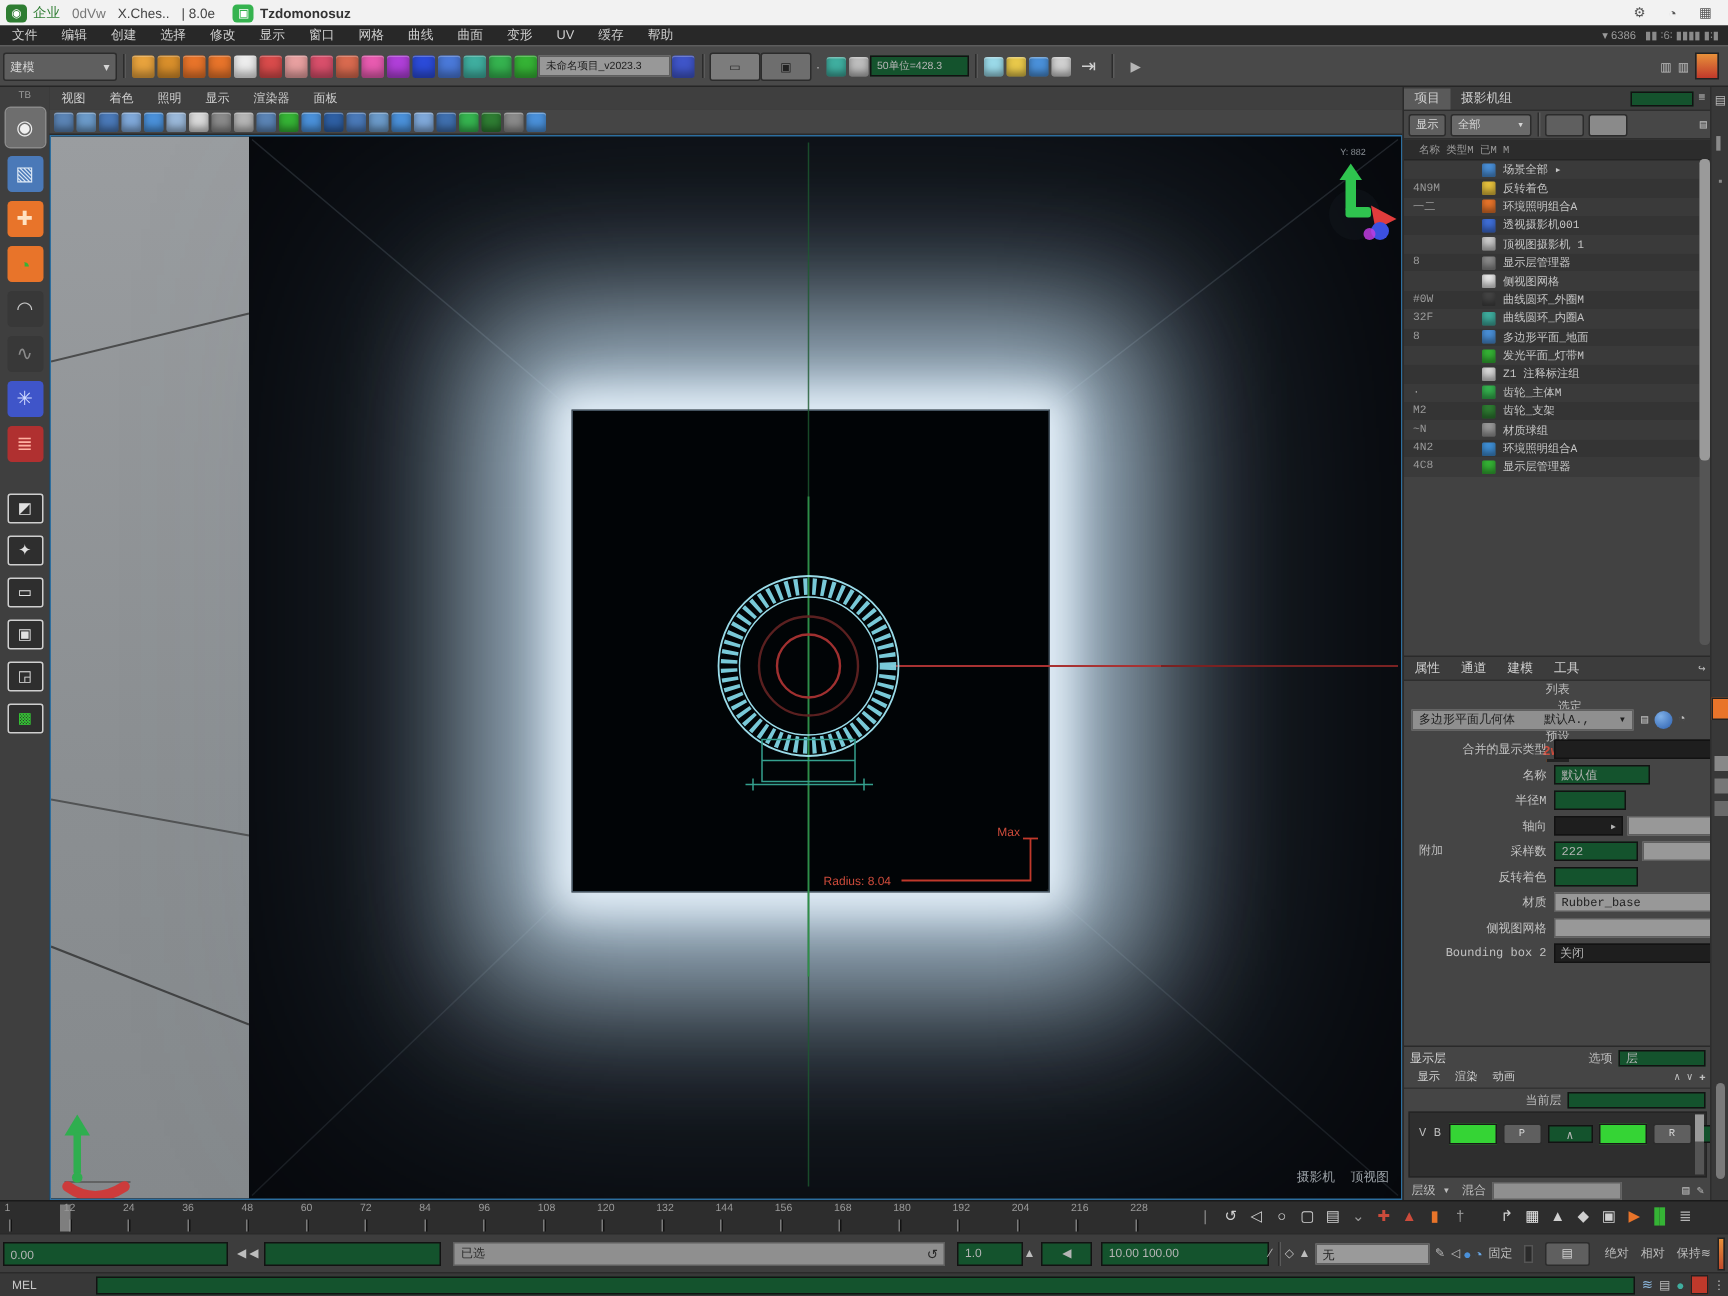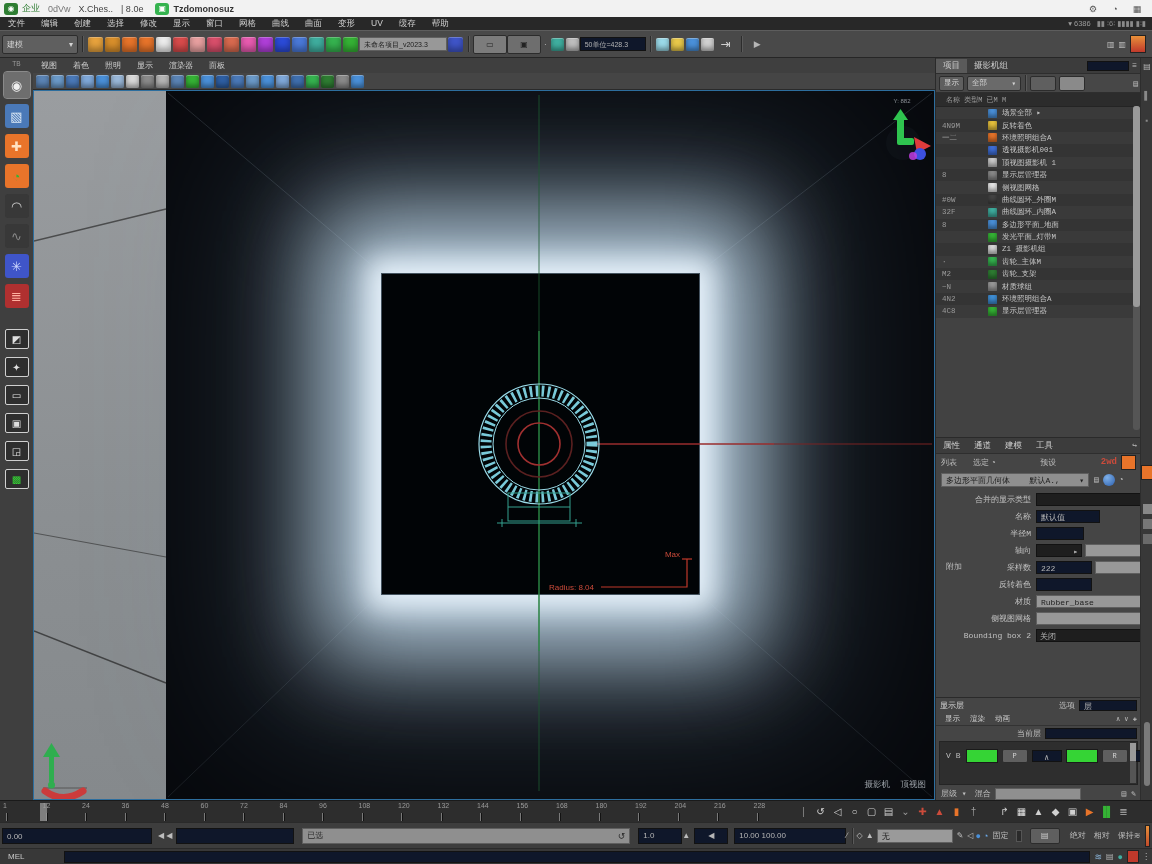--- a/index.html
+++ b/index.html
@@ -11,21 +11,21 @@
   .sep{width:1px;height:16px;background:#2c2c2c;margin:0 4px;flex:none;box-shadow:1px 0 0 #5a5a5a;}
   
   #titlebar{left:0;top:0;width:1152px;height:17px;background:#f2f2f2;color:#333;font-size:9px;}
   #titlebar .t-ic{width:14px;height:12px;border-radius:3px;display:flex;align-items:center;justify-content:center;margin:0 4px;flex:none;}
   #menubar{left:0;top:17px;width:1152px;height:13px;background:#282828;border-bottom:1px solid #1a1a1a;}
   .menu{font-size:8.5px;color:#cfcfcf;padding:0 8px;line-height:13px;flex:none;}
   #statusline{left:0;top:30px;width:1152px;height:28px;background:#494949;border-top:1px solid #5d5d5d;border-bottom:1px solid #262626;padding:0 2px;box-sizing:border-box;}
   .chip{background:#5f5f5f;border:1px solid #2c2c2c;border-radius:2px;color:#d5d5d5;font-size:8px;padding:0 4px;height:17px;display:flex;align-items:center;flex:none;}
   .sicon{width:15px;height:15px;border-radius:2px;margin:0 1px;flex:none;box-shadow:inset 0 1px 0 rgba(255,255,255,.25), inset 0 -4px 6px rgba(0,0,0,.35);}
   .ticon{width:13px;height:13px;border-radius:2px;margin:0 1px;flex:none;box-shadow:inset 0 1px 0 rgba(255,255,255,.3), inset 0 -3px 5px rgba(0,0,0,.4);}
-  .fld-d{background:#0f172a;border:1px solid #121212;color:#b5b5b5;font-size:8px;height:14px;line-height:14px;padding:0 4px;box-sizing:border-box;flex:none;}
+  .fld-d{background:#14532d;border:1px solid #121212;color:#b5b5b5;font-size:8px;height:14px;line-height:14px;padding:0 4px;box-sizing:border-box;flex:none;}
   .fld-g{background:#989898;border:1px solid #5f5f5f;color:#1d1d1d;font-size:8px;height:14px;line-height:14px;padding:0 4px;box-sizing:border-box;flex:none;}
   
   #toolbox{left:0;top:58px;width:33px;height:742px;background:#3f3f3f;border-right:1px solid #2a2a2a;display:flex;flex-direction:column;align-items:center;}
   .tool{width:24px;height:24px;border-radius:3px;margin:3px 0;display:flex;align-items:center;justify-content:center;font-size:13px;background:#383838;flex:none;}
   .tool.sel{background:#6e6e6e;outline:1px solid #8a8a8a;width:26px;height:26px;}
   .lay{width:22px;height:18px;border:1px solid #cfcfcf;border-radius:2px;background:#2e2e2e;margin:4px 0;display:flex;align-items:center;justify-content:center;font-size:10px;color:#e0e0e0;flex:none;}
   
   #panel{left:33px;top:58px;width:902px;height:742px;background:#3d3d3d;}
   #panelmenu{left:0;top:0;width:100%;height:15px;background:#3f3f3f;border-bottom:1px solid #333;}
   #paneltools{left:0;top:15px;width:100%;height:17px;background:#454545;border-bottom:1px solid #2a2a2a;padding-left:2px;box-sizing:border-box;}
@@ -346,21 +346,21 @@
           <span>多边形平面_地面</span>
         </div>
           <div class="o-row">
           <span class="o-tag"></span>
           <span class="o-ic" style="background: rgb(53, 179, 53);"></span>
           <span>发光平面_灯带M</span>
         </div>
           <div class="o-row">
           <span class="o-tag"></span>
           <span class="o-ic" style="background: rgb(217, 217, 217);"></span>
-          <span>Z1 摄影机组</span>
+          <span>Z1 注释标注组</span>
         </div>
           <div class="o-row">
           <span class="o-tag">·</span>
           <span class="o-ic" style="background: rgb(53, 179, 79);"></span>
           <span>齿轮_主体M</span>
         </div>
           <div class="o-row">
           <span class="o-tag">M2</span>
           <span class="o-ic" style="background: rgb(46, 125, 50);"></span>
           <span>齿轮_支架</span>
@@ -390,21 +390,21 @@
       <div class="row" style="height:15px;background:#3c3c3c;border-bottom:1px solid #2e2e2e;">
         <div class="row">
             <span class="tab">属性</span>
             <span class="tab">通道</span>
             <span class="tab">建模</span>
             <span class="tab">工具</span>
           </div>
         <span style="flex:1"></span>
         <span class="mini" style="margin-right:4px;">↪</span>
       </div>
-      <div class="row" style="height:16px;padding:0 5px;">
+      <div class="row" style="height:16px;padding:0 5px;flex-direction:column;">
         <span class="mini">列表</span>
         <span class="mini" style="margin-left:16px;">选定</span>
         <span class="mini" style="margin-left:2px;">◔</span>
         <span style="flex:1"></span>
         <span class="mini">预设</span>
         <span style="flex:1"></span>
         <span style="font-size:9px;color:#cc4b3b;font-weight:bold;margin-right:4px;">2wd</span>
         <span style="width:13px;height:13px;background:#e8742a;border:1px solid #222;"></span>
       </div>
       <div class="row" style="height:19px;padding:0 5px;">

